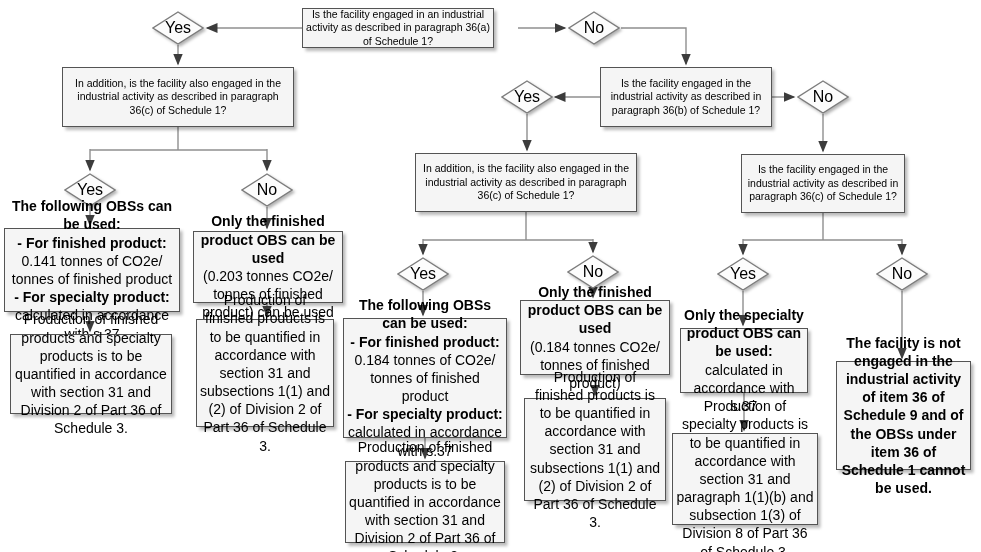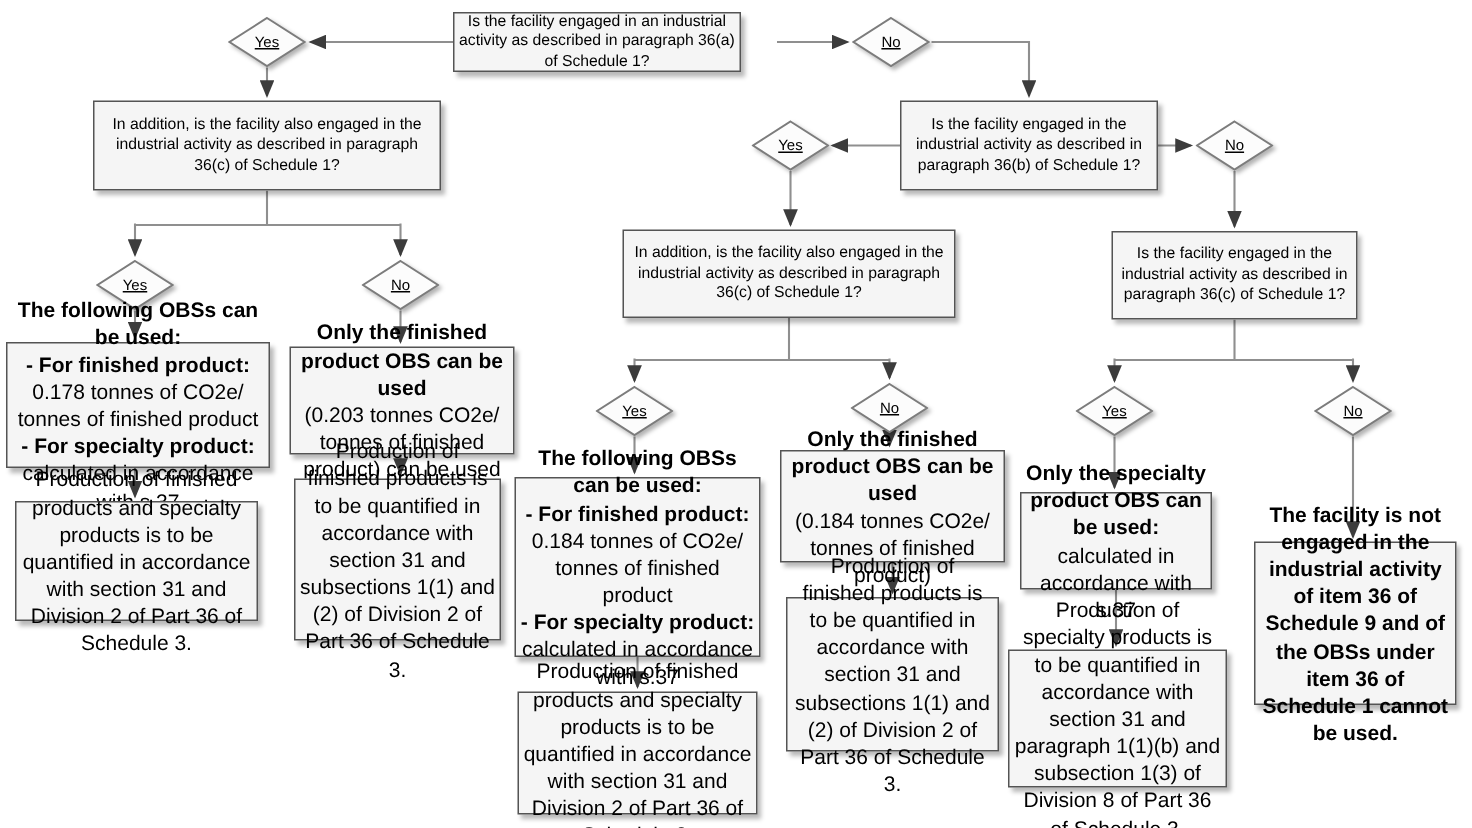--- a/index.html
+++ b/index.html
@@ -12,21 +12,21 @@
         display:flex;flex-direction:column;align-items:center;justify-content:center;
         text-align:center;box-sizing:border-box;padding:2px 3px;
         font-size:14px;line-height:1.3;}
   .node.q{font-size:10.5px;}
   .b{font-weight:bold;}
   .diamond{position:absolute;z-index:2;width:52px;height:34px;}
   .diamond svg{position:absolute;left:0;top:0;width:52px;height:34px;
                filter:drop-shadow(2px 2px 1.5px rgba(0,0,0,.3));}
   .diamond polygon{fill:#fcfcfc;stroke:#7c7c7c;stroke-width:1.3;}
   .dlabel{position:absolute;left:0;top:0;width:52px;height:34px;display:flex;
-          align-items:center;justify-content:center;font-size:10px;z-index:3;text-decoration:underline;}
+          align-items:center;justify-content:center;font-size:16px;z-index:3;}
 </style>
 </head>
 <body>
 
 <div class="stage">
 
   <svg class="wires">
     <defs>
       <marker id="ah" markerWidth="9" markerHeight="7" refX="7.5" refY="3.5" orient="auto">
         <path d="M0,0 L8.5,3.5 L0,7 Z" fill="#3c3c3c"></path>
@@ -148,21 +148,21 @@
     <svg viewBox="0 0 52 34">
         <polygon points="26,1 51,17 26,33 1,17"></polygon>
       </svg>
     <span class="dlabel">No</span>
   </div>
 
   <div class="node" style="left:4px;top:228px;width:176px;height:84px;">
     <div>
       <span class="b">The following OBSs can be used:</span><br>
       <span class="b">- For finished product:</span>
-      <span>0.178 tonnes of CO2e/ tonnes of finished product</span><br>
+      <span>0.141 tonnes of CO2e/ tonnes of finished product</span><br>
       <span class="b">- For specialty product:</span>
       <span>calculated in accordance with s.37</span>
     </div>
   </div>
 
   <div class="node" style="left:10px;top:334px;width:162px;height:80px;">
     <span>Production of finished products and specialty products is to be quantified in accordance with section 31 and Division 2 of Part 36 of Schedule 3.</span>
   </div>
 
   <div class="node" style="left:193px;top:231px;width:150px;height:72px;">

